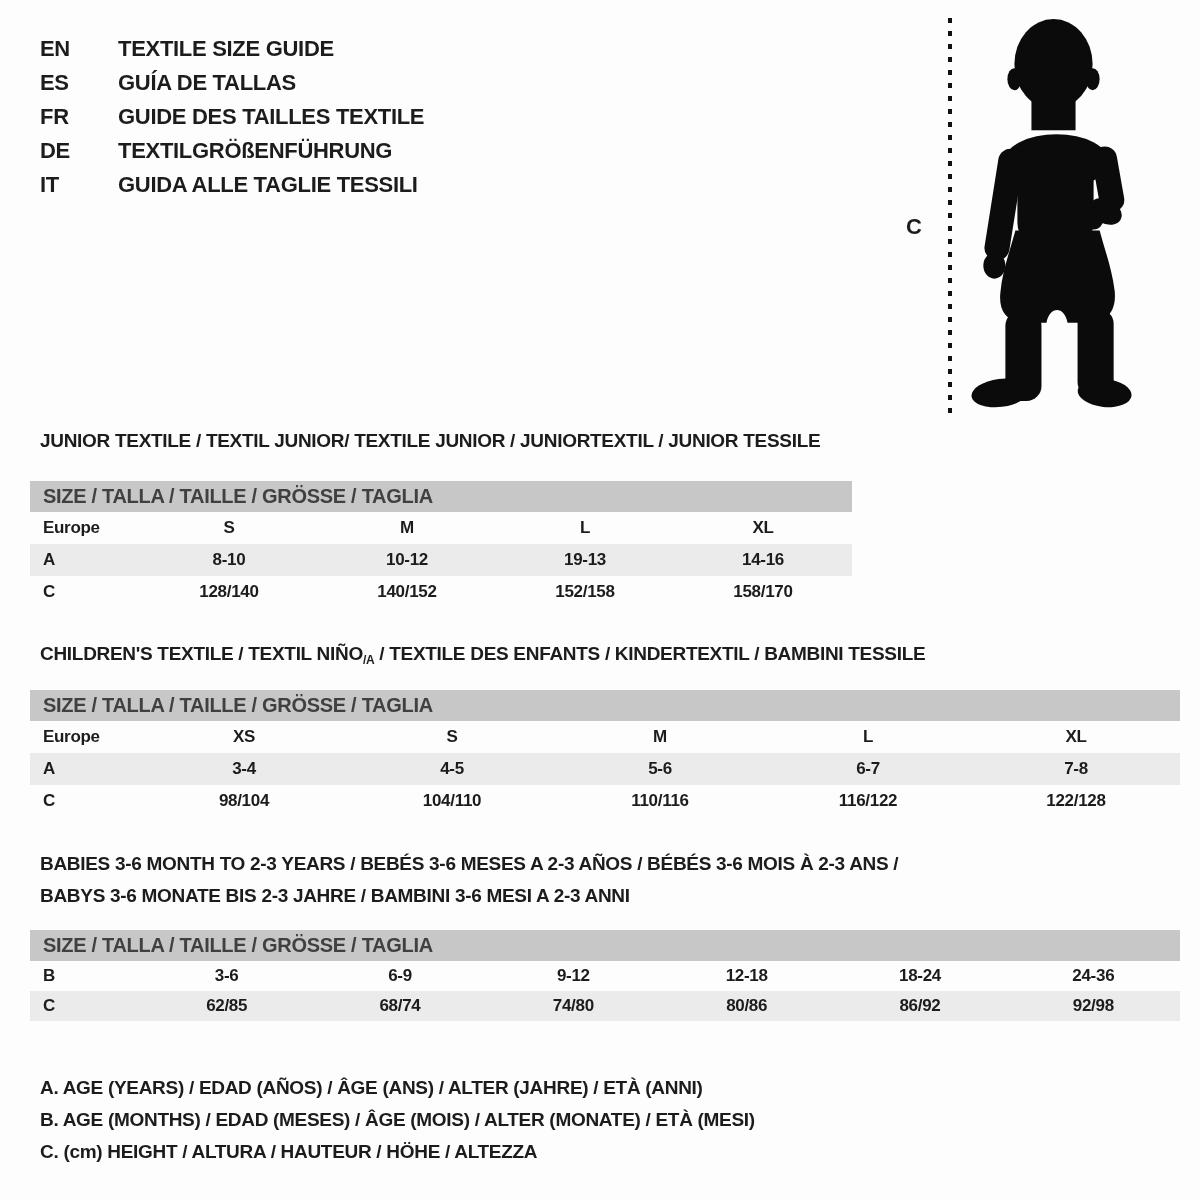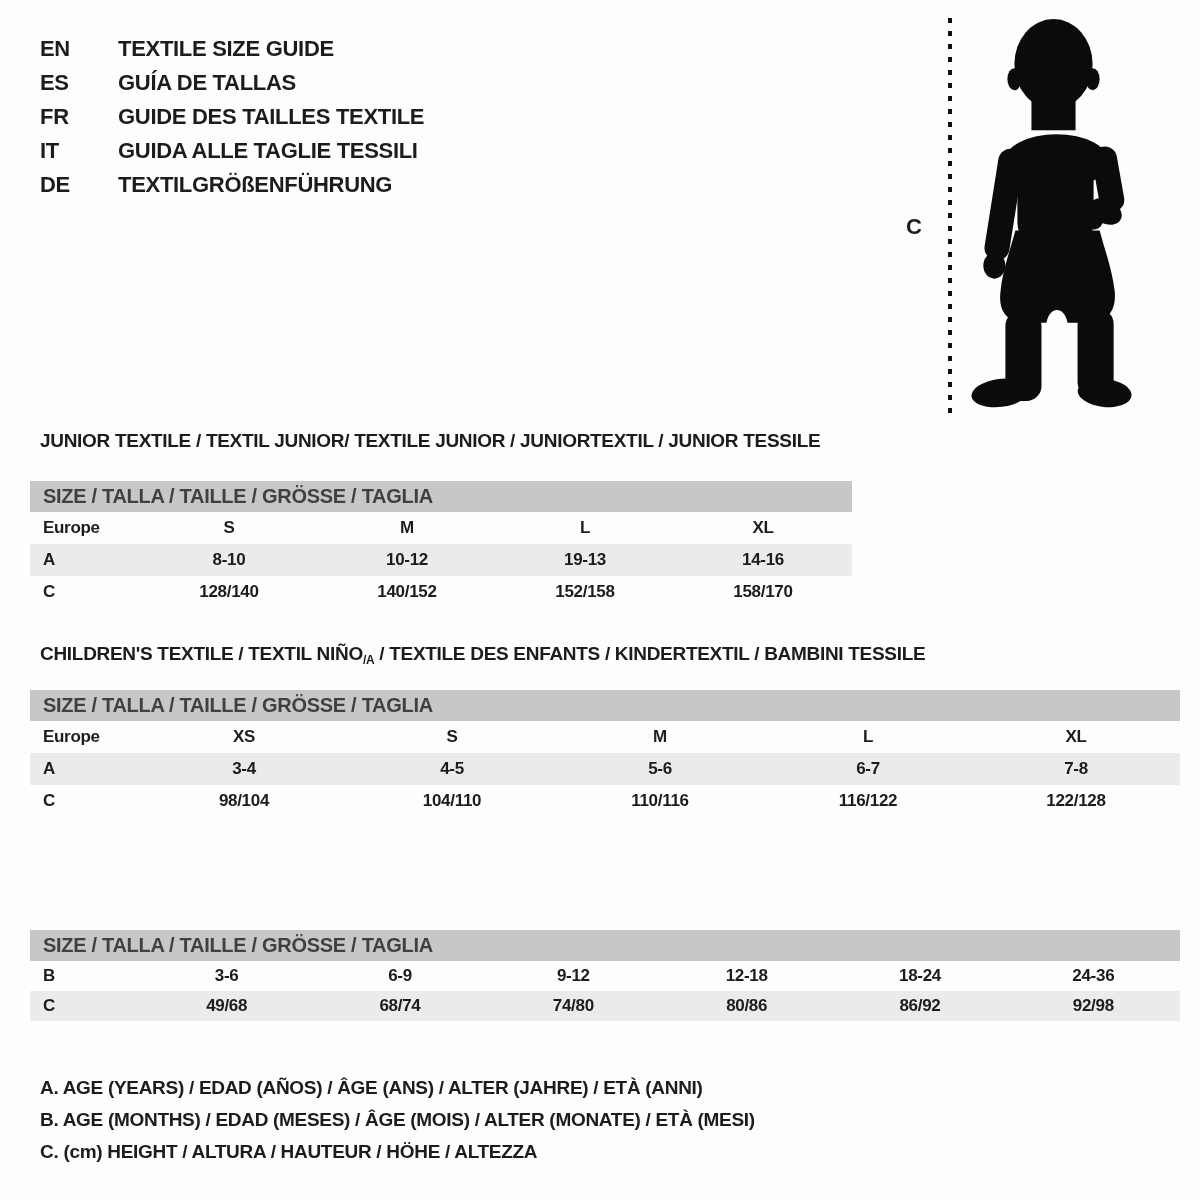--- a/index.html
+++ b/index.html
@@ -74,26 +74,26 @@
     </div>
     <div class="lang-row">
       <span class="lang-code">ES</span>
       <span class="lang-title">GUÍA DE TALLAS</span>
     </div>
     <div class="lang-row">
       <span class="lang-code">FR</span>
       <span class="lang-title">GUIDE DES TAILLES TEXTILE</span>
     </div>
     <div class="lang-row">
+      <span class="lang-code">DE</span>
+      <span class="lang-title">TEXTILGRÖßENFÜHRUNG</span>
+    </div>
+    <div class="lang-row">
       <span class="lang-code">IT</span>
       <span class="lang-title">GUIDA ALLE TAGLIE TESSILI</span>
-    </div>
-    <div class="lang-row">
-      <span class="lang-code">DE</span>
-      <span class="lang-title">TEXTILGRÖßENFÜHRUNG</span>
     </div>
   </div>
 
   <div class="measure-line"></div>
   <div class="measure-label">C</div>
   <svg class="silhouette" width="168" height="398" viewBox="0 0 165 397" xmlns="http://www.w3.org/2000/svg">
     <g fill="#0b0b0b">
       <ellipse cx="84" cy="46" rx="39" ry="45"></ellipse>
       <ellipse cx="45" cy="61" rx="7" ry="11"></ellipse>
       <ellipse cx="123" cy="61" rx="7" ry="11"></ellipse>
@@ -167,35 +167,39 @@
           <span class="tlabel">C</span>
           <span class="tcell">98/104</span>
           <span class="tcell">104/110</span>
           <span class="tcell">110/116</span>
           <span class="tcell">116/122</span>
           <span class="tcell">122/128</span>
         </div>
       </div>
   </div>
 
+  <div class="section-heading heading-babies">
+    <div>BABIES 3-6 MONTH TO 2-3 YEARS / BEBÉS 3-6 MESES A 2-3 AÑOS / BÉBÉS 3-6 MOIS À 2-3 ANS /</div>
+    <div>BABYS 3-6 MONATE BIS 2-3 JAHRE / BAMBINI 3-6 MESI A 2-3 ANNI</div>
+  </div>
   <div class="table table-babies">
     <div class="size-bar">SIZE / TALLA / TAILLE / GRÖSSE / TAGLIA</div>
     <div>
         <div class="trow">
           <span class="tlabel">B</span>
           <span class="tcell">3-6</span>
           <span class="tcell">6-9</span>
           <span class="tcell">9-12</span>
           <span class="tcell">12-18</span>
           <span class="tcell">18-24</span>
           <span class="tcell">24-36</span>
         </div>
         <div class="trow shaded">
           <span class="tlabel">C</span>
-          <span class="tcell">49/68</span>
+          <span class="tcell">62/85</span>
           <span class="tcell">68/74</span>
           <span class="tcell">74/80</span>
           <span class="tcell">80/86</span>
           <span class="tcell">86/92</span>
           <span class="tcell">92/98</span>
         </div>
       </div>
   </div>
 
   <div class="legend">

